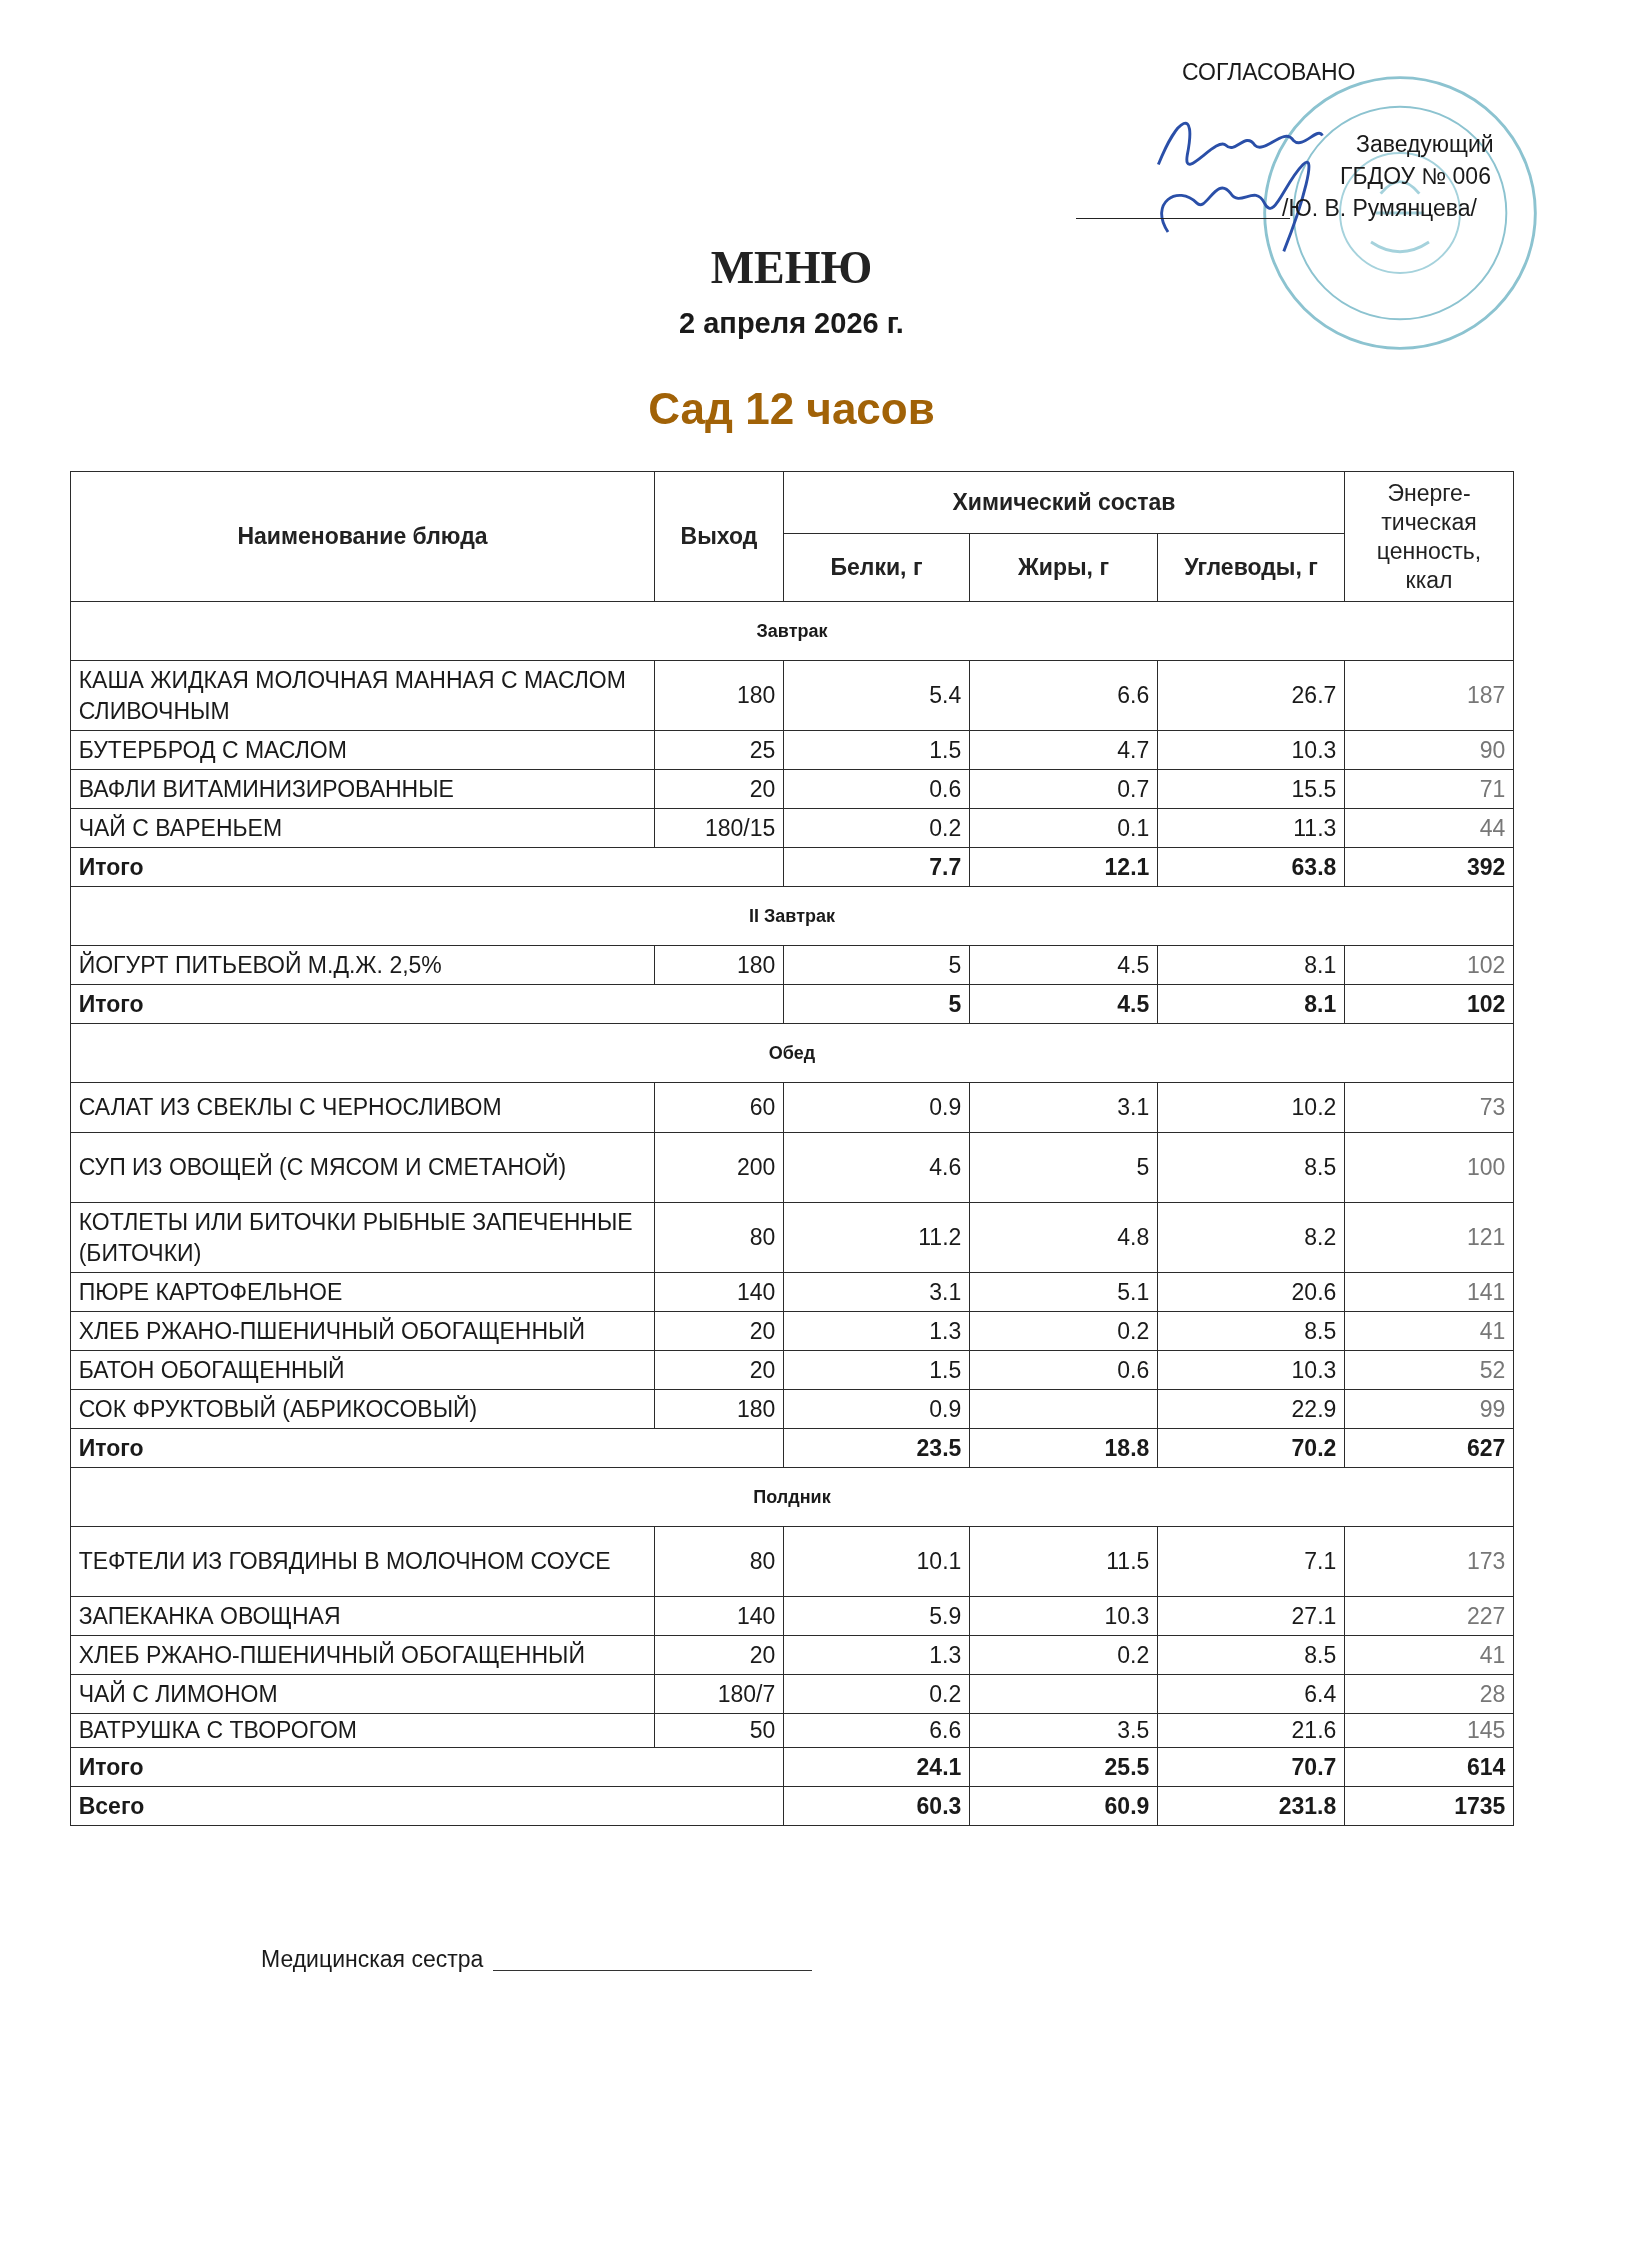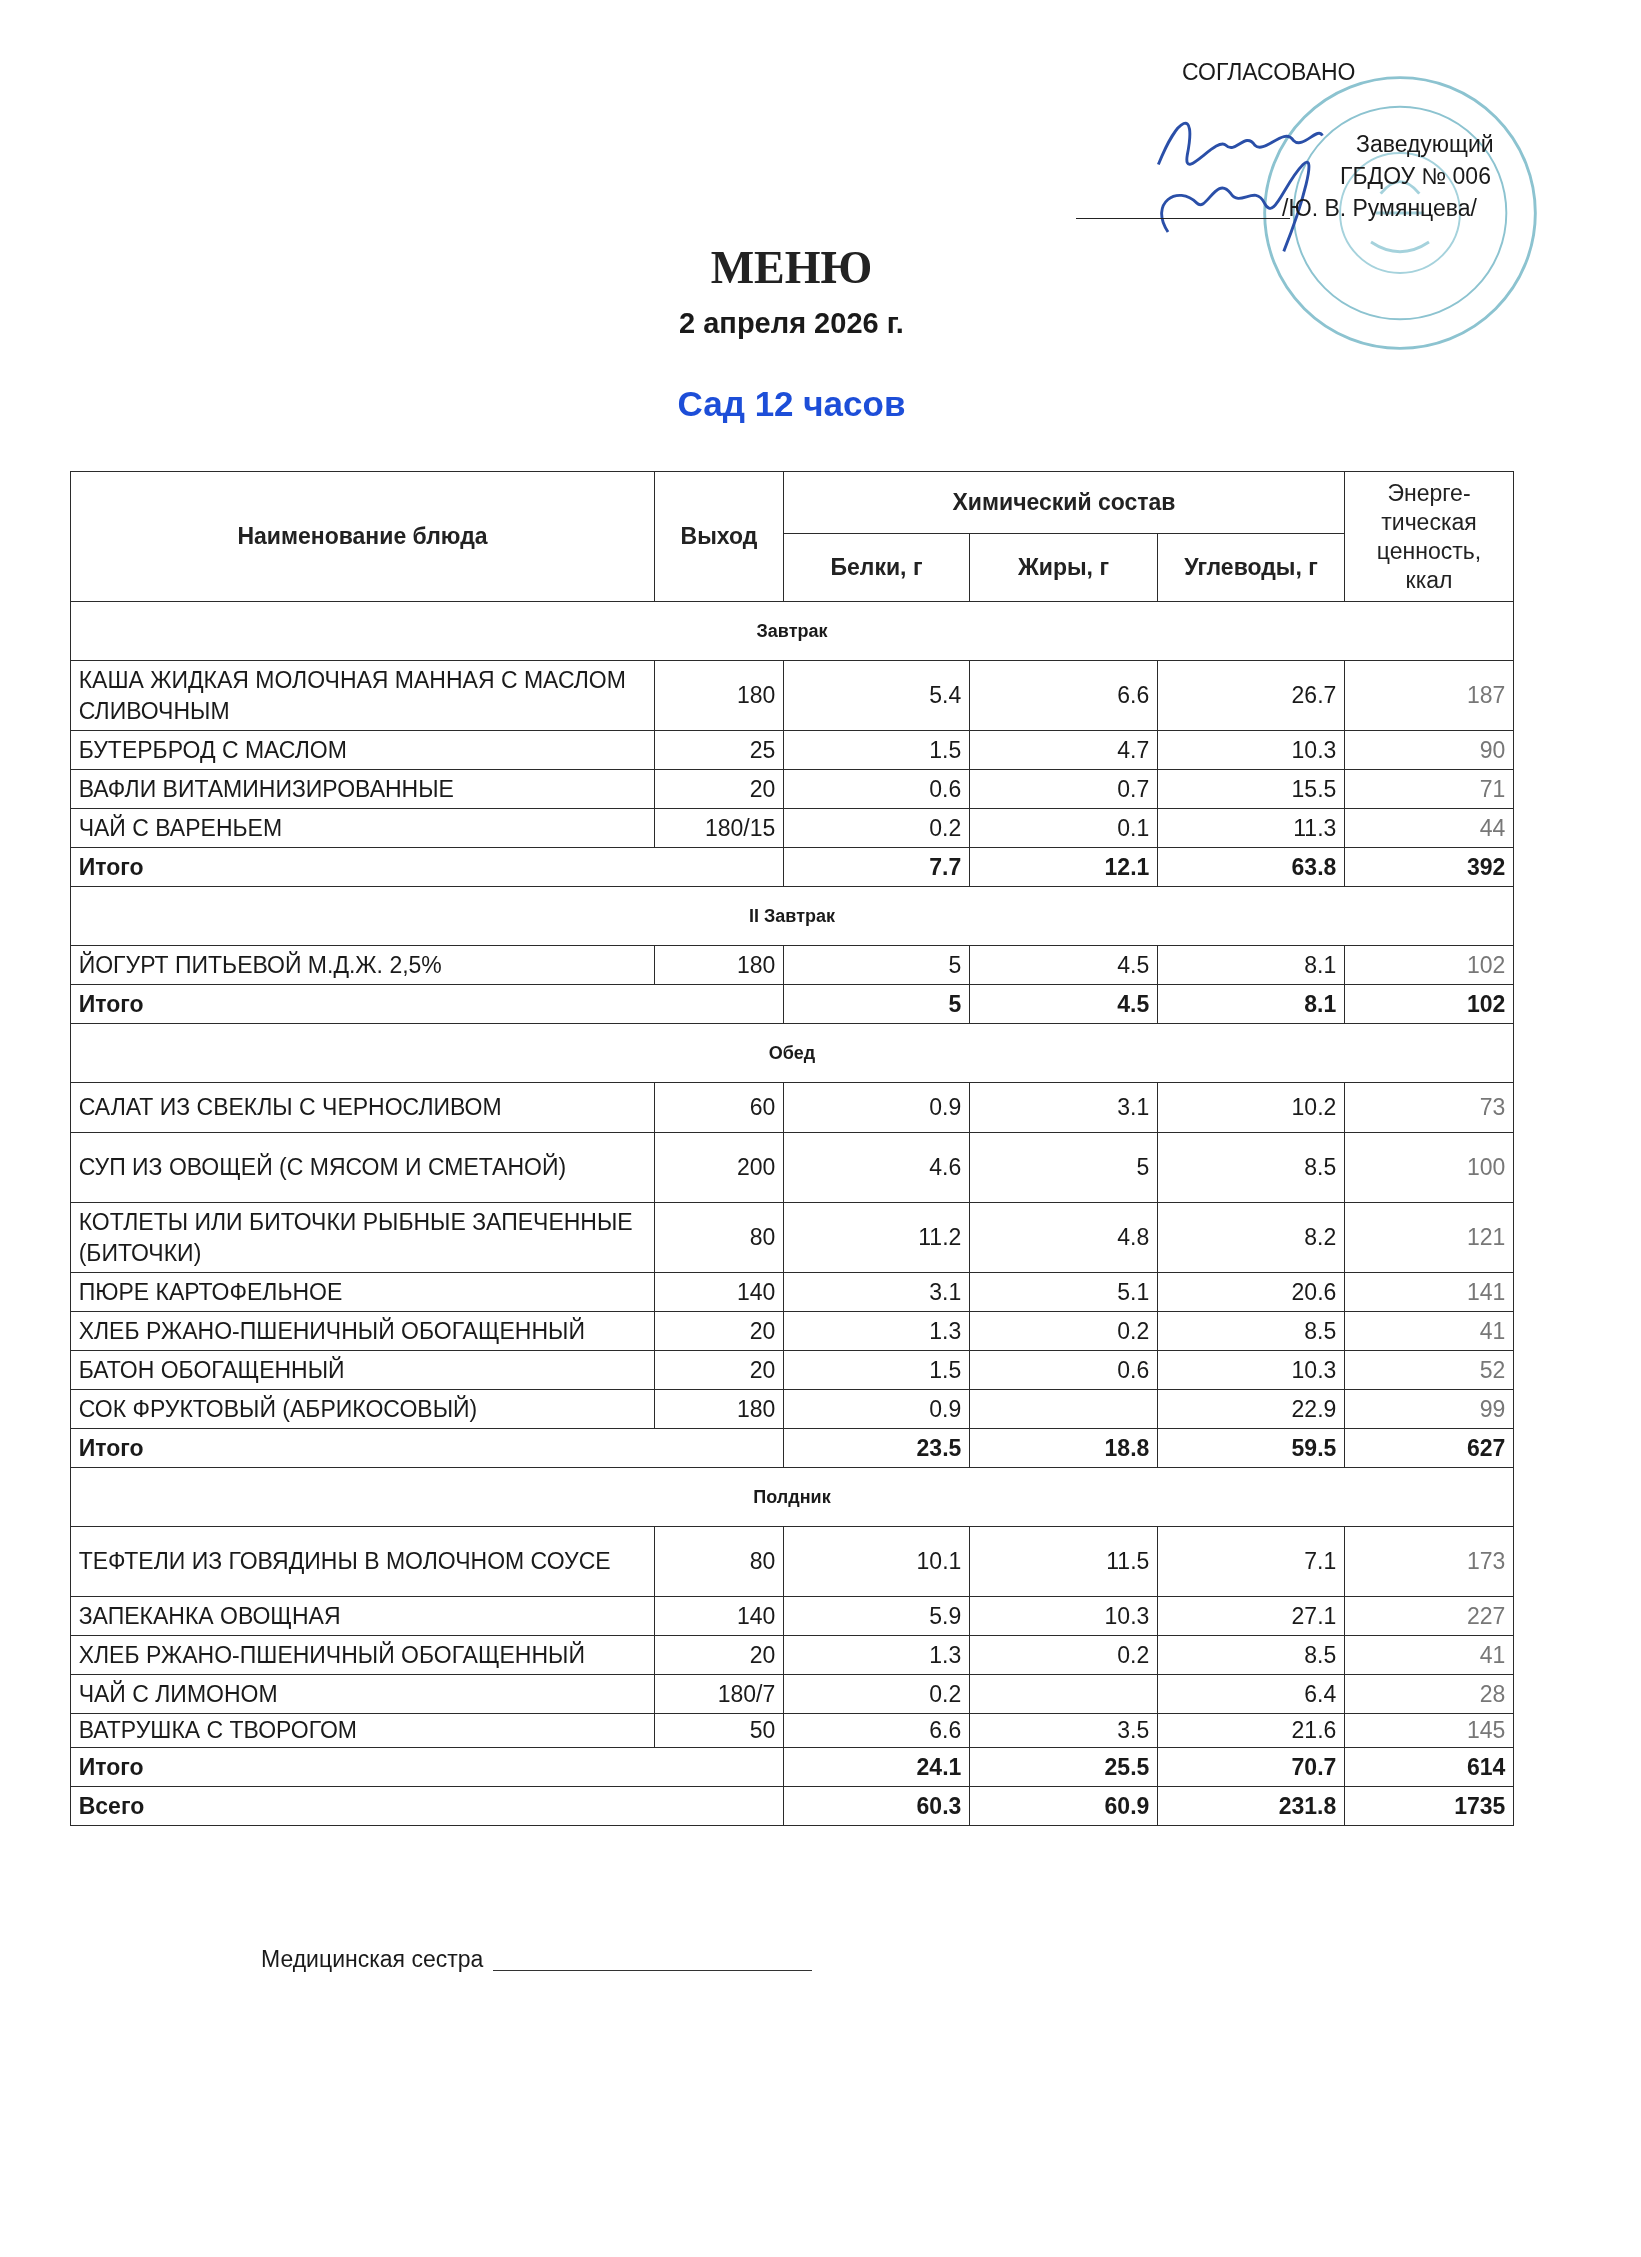--- a/index.html
+++ b/index.html
@@ -8,21 +8,21 @@
   .approve .t1{position:absolute;left:0;top:0;white-space:nowrap;}
   .approve .t2{position:absolute;left:174px;top:72px;white-space:nowrap;}
   .approve .t3{position:absolute;left:158px;top:104px;white-space:nowrap;}
   .approve .t4{position:absolute;left:100px;top:136px;white-space:nowrap;}
   .approve .line{position:absolute;left:-106px;top:162px;width:214px;border-bottom:1.9px solid #222;}
   .stamp{position:absolute;left:1255px;top:68px;width:290px;height:290px;}
   .sig{position:absolute;left:1139px;top:97px;width:222px;height:164px;}
   .title{position:absolute;left:0;width:1583px;text-align:center;}
   .menu-title{top:241px;font-family:Liberation Serif, serif;font-weight:bold;font-size:46px;color:#222;}
   .date{top:307px;font-weight:bold;font-size:29px;}
-  .sub{top:384px;font-size:35px;font-weight:bold;color:#1d4ed8;}
+  .sub{top:384px;font-size:44px;font-weight:bold;color:#a16207;}
   table{position:absolute;left:70px;top:471px;width:1444px;border-collapse:collapse;font-family:"Liberation Sans",sans-serif;}
   td,th{border:1.9px solid #2b2b2b;padding:0 7.7px;font-size:23px;}
   th{font-weight:bold;font-size:23px;text-align:center;color:#222;}
   td.name{text-align:left;line-height:31px;}
   td.num{text-align:right;padding-right:7.7px;}
   td.kcal{color:#777;}
   tr.section td{text-align:center;font-weight:bold;font-size:18px;height:58px;}
   tr.total td{font-weight:bold;}
   tr.total td.kcal{color:#1a1a1a;}
   .nurse{position:absolute;left:261px;top:1946px;font-size:23px;white-space:nowrap;}
@@ -194,21 +194,21 @@
         <td class="num">180</td>
         <td class="num">0.9</td>
         <td class="num"></td>
         <td class="num">22.9</td>
         <td class="num kcal">99</td>
       </tr>
       <tr class="total" style="height: 39px;">
         <td class="name" colspan="2">Итого</td>
         <td class="num">23.5</td>
         <td class="num">18.8</td>
-        <td class="num">59.5</td>
+        <td class="num">70.2</td>
         <td class="num kcal">627</td>
       </tr>
       <tr class="section">
         <td colspan="6">Полдник</td>
       </tr>
       <tr style="height: 70px; padding-left: 28px;">
         <td class="name">ТЕФТЕЛИ ИЗ ГОВЯДИНЫ В МОЛОЧНОМ СОУСЕ</td>
         <td class="num">80</td>
         <td class="num">10.1</td>
         <td class="num">11.5</td>

